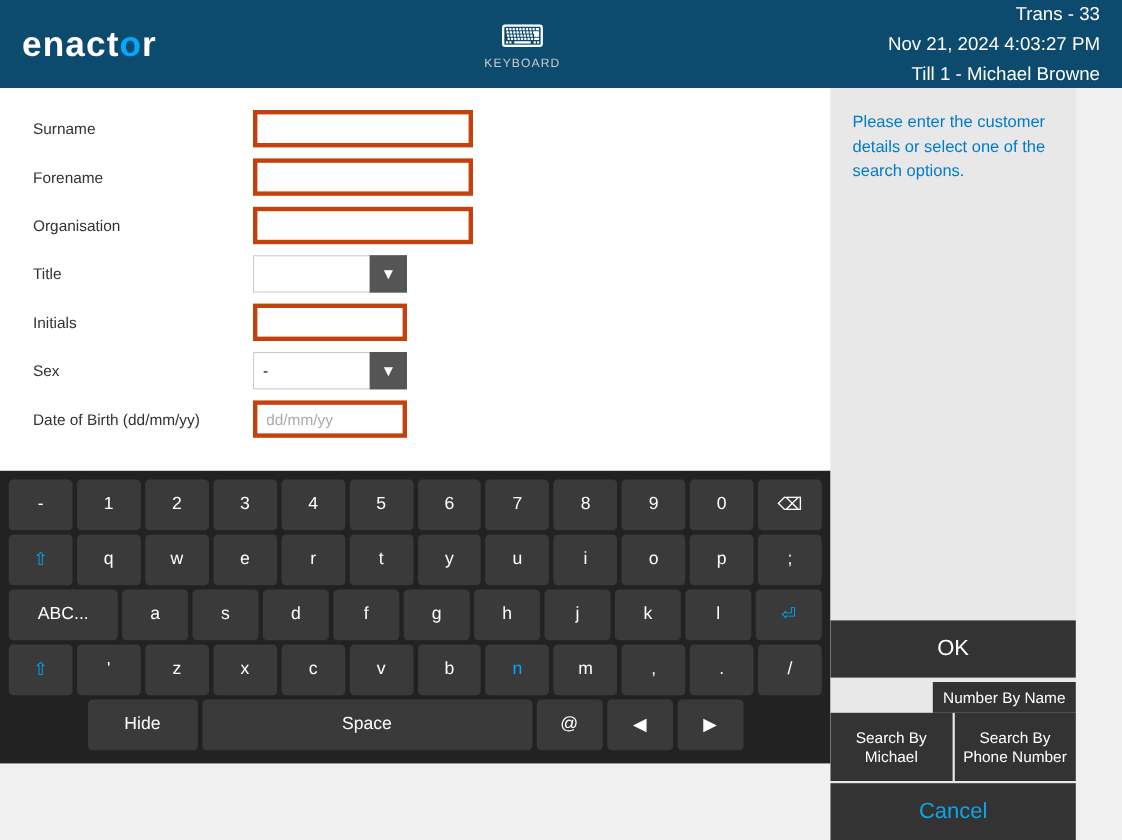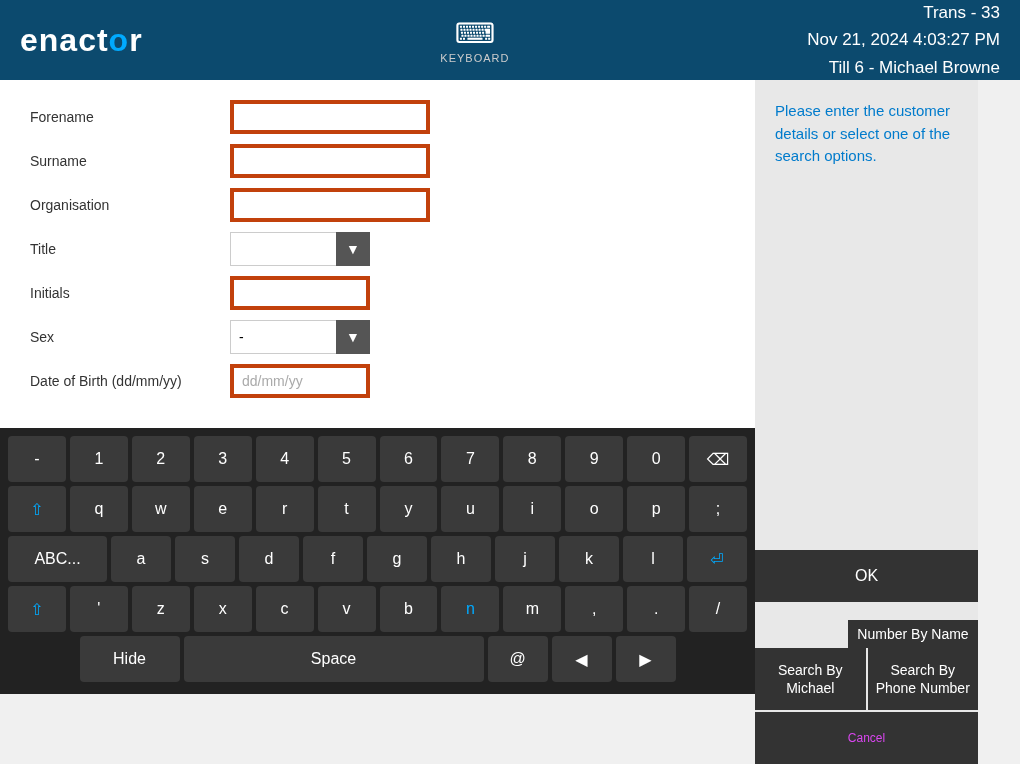--- a/index.html
+++ b/index.html
@@ -127,27 +127,27 @@
     .right-buttons {
       display: flex;
       flex-direction: column;
       gap: 0;
     }
     .btn-ok {
       background: #333;
       color: white;
       border: none;
       height: 52px;
-      font-size: 16px;
+      font-size: 20px;
       cursor: pointer;
       text-align: center;
       display: flex;
       align-items: center;
       justify-content: center;
-      margin-bottom: 16px;
+      margin-bottom: 2px;
     }
     .btn-row {
       display: flex;
       gap: 2px;
       margin-bottom: 2px;
     }
     .btn-dark {
       background: #333;
       color: white;
       border: none;
@@ -157,24 +157,24 @@
       text-align: center;
       display: flex;
       align-items: center;
       justify-content: center;
       flex: 1;
       line-height: 1.3;
       padding: 5px;
     }
     .btn-cancel {
       background: #333;
-      color: #d946ef;
+      color: #0ea5e9;
       border: none;
       height: 52px;
-      font-size: 12px;
+      font-size: 20px;
       cursor: pointer;
       text-align: left;
       display: flex;
       align-items: center;
       justify-content: center;
       width: 100%;
     }
 
     
     .keyboard-area {
@@ -216,35 +216,35 @@
   <div class="logo">
     enact<span>o</span>r
   </div>
   <div class="header-center">
     <div class="keyboard-icon">⌨</div>
     <div class="keyboard-label">KEYBOARD</div>
   </div>
   <div class="header-info">
     <div>Trans - 33</div>
     <div>Nov 21, 2024 4:03:27 PM</div>
-    <div>Till 6 - Michael Browne</div>
+    <div>Till 1 - Michael Browne</div>
   </div>
 </div>
 
 <div class="main">
 
   <div style="display:flex; flex-direction:column; width:755px;">
 
     <div class="form-area">
       <div class="form-row">
+        <label class="form-label">Surname</label>
+        <input class="form-input" type="text" style="">
+      </div>
+      <div class="form-row">
         <label class="form-label">Forename</label>
-        <input class="form-input" type="text" style="">
-      </div>
-      <div class="form-row">
-        <label class="form-label">Surname</label>
         <input class="form-input" type="text" style="">
       </div>
       <div class="form-row">
         <label class="form-label">Organisation</label>
         <input class="form-input" type="text" style="">
       </div>
       <div class="form-row">
         <label class="form-label">Title</label>
         <div class="select-wrapper">
           <select class="form-select">

